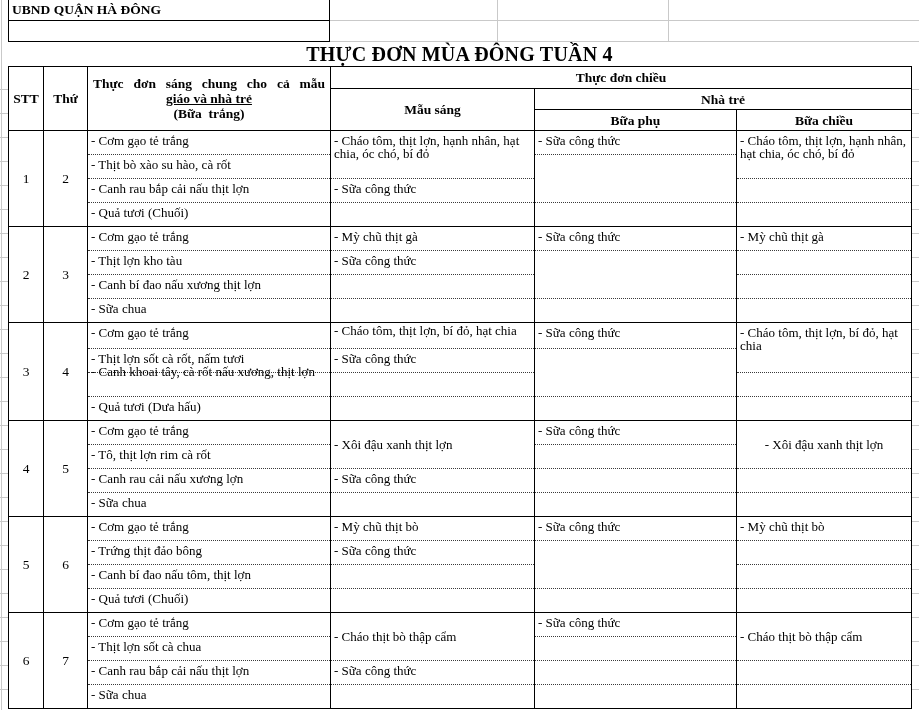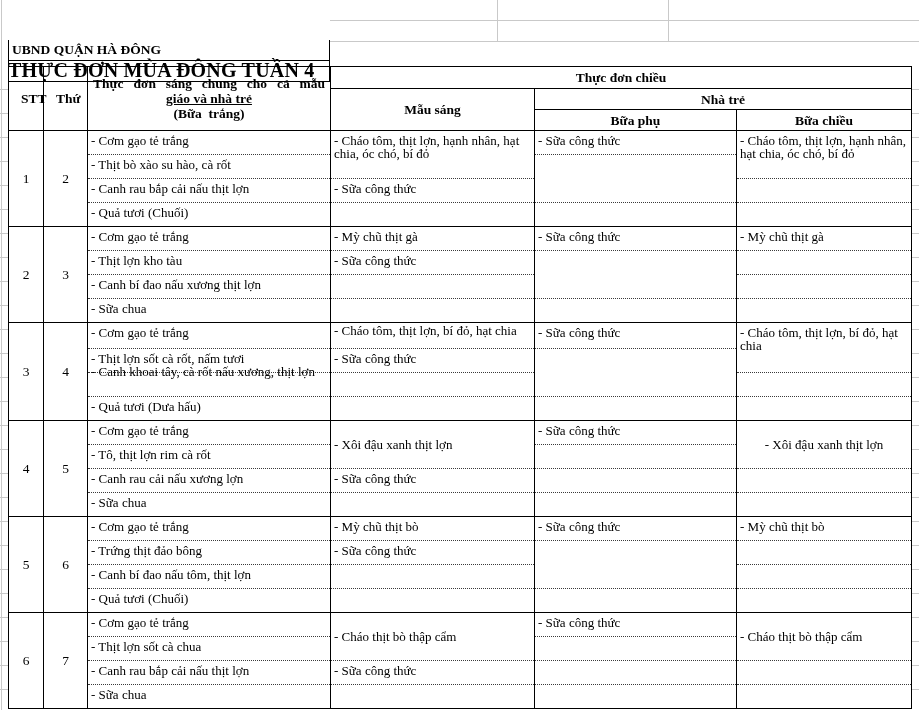--- a/index.html
+++ b/index.html
@@ -5,34 +5,34 @@
   html,body{margin:0;padding:0;background:#fff;}
   .sheet{position:relative;width:919px;height:712px;background:#fff;overflow:hidden;
          font-family:"Liberation Serif",serif;color:#000;}
   
   .gl{position:absolute;background:#c9c9c9;}
   .strip{position:absolute;background:repeating-linear-gradient(to bottom,
          transparent 0,transparent 23px,#c9c9c9 23px,#c9c9c9 24px);}
   
   .orgbox{position:absolute;left:8px;top:0;width:322px;height:42px;
           border-left:1px solid #000;border-right:1px solid #000;border-bottom:1px solid #000;
-          box-sizing:border-box;margin-top:40px;}
+          box-sizing:border-box;}
   .orgrow{height:20px;line-height:20px;font-weight:bold;font-size:13.5px;padding-left:3px;
           white-space:nowrap;}
   .orgrow.first{border-bottom:1px solid #000;}
   
-  .title{position:absolute;left:8px;top:58px;width:903px;height:24px;text-align:left;
+  .title{position:absolute;left:8px;top:42px;width:903px;height:24px;text-align:center;
          font-size:20px;font-weight:bold;line-height:25px;letter-spacing:.2px;}
   
   table{border-collapse:collapse;table-layout:fixed;position:absolute;left:8px;top:66px;
         width:903px;border:1px solid #000;}
   td{padding:0 3px;vertical-align:top;font-size:13px;line-height:13px;
      border-left:1px solid #000;box-sizing:border-box;}
   .hc{border:1px solid #000;text-align:center;vertical-align:middle;font-weight:bold;
-      font-size:13.5px;line-height:15px;padding:0 12px;}
+      font-size:13.5px;line-height:15px;padding:0 4px;}
   .mornhead{padding:0 5px;}
   .mh-l1{text-align:justify;text-align-last:justify;}
   .mh-l2{text-align:center;text-decoration:underline;}
   .mh-l3{text-align:center;white-space:pre;}
   tr.block-start td{border-top:1px solid #000;}
   td.dot{border-top:1px dotted #3a3a3a;}
   td.vmid{vertical-align:middle;}
   td.hcen{text-align:center;}
   td.num{text-align:center;vertical-align:middle;font-size:13.5px;}
   .txt{padding-top:3px;}

